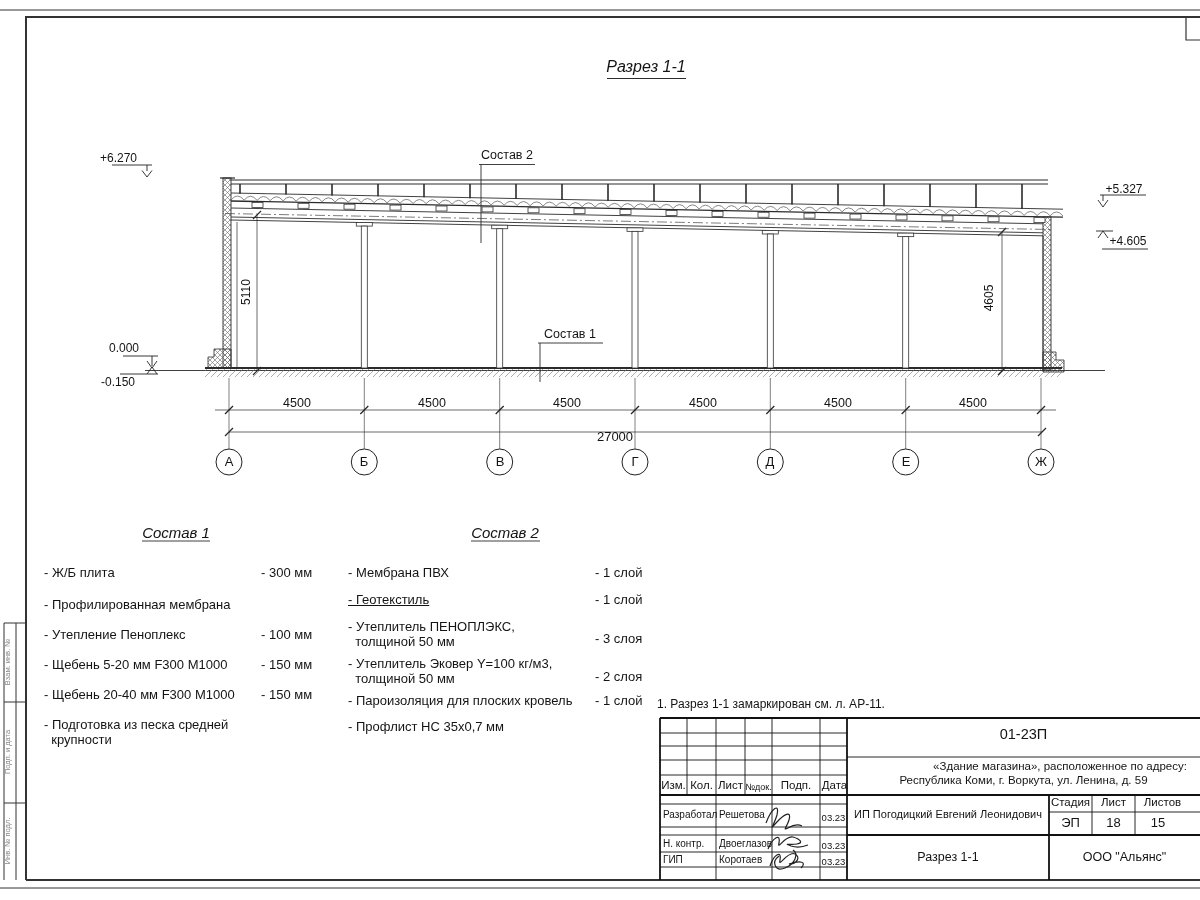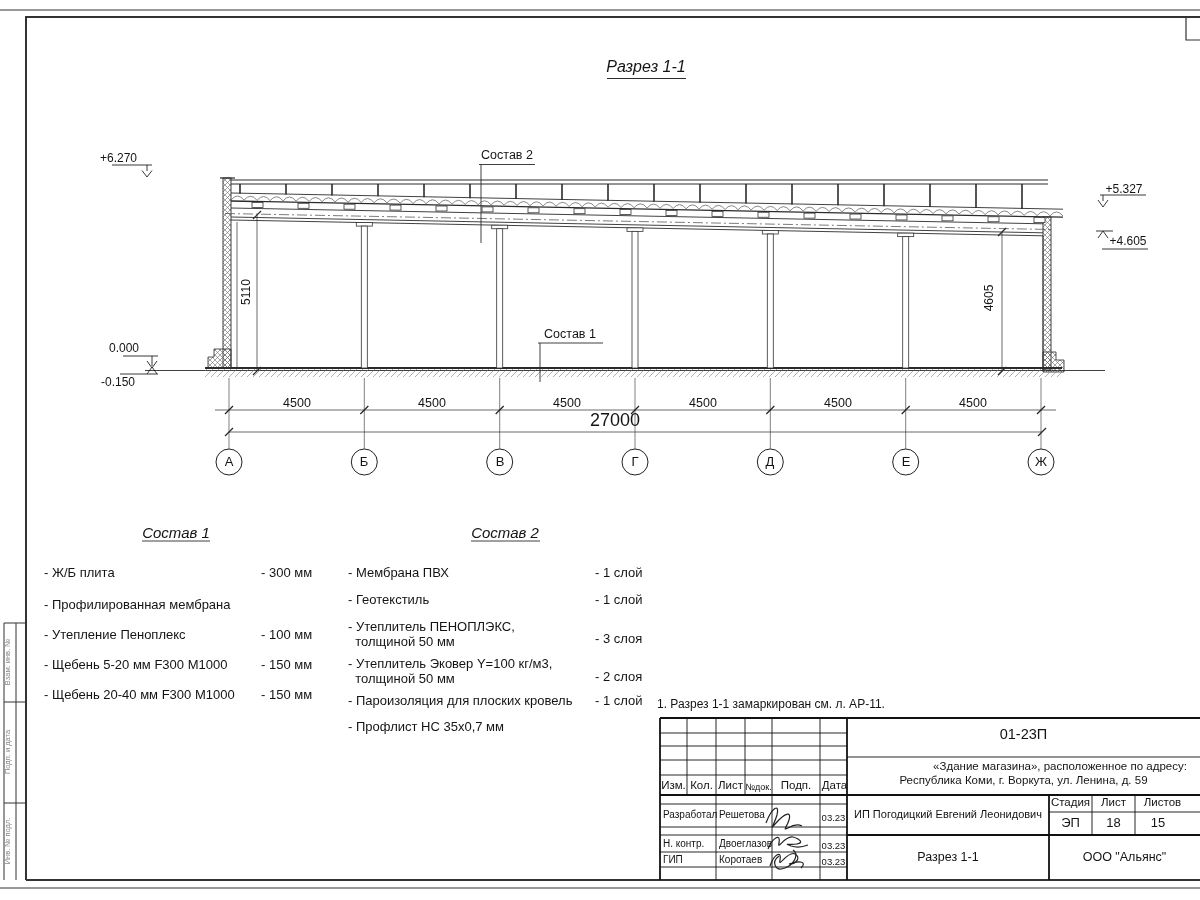--- a/index.html
+++ b/index.html
@@ -304,45 +304,47 @@
 
 <div class="t c rot" style="left:217px;top:284px;width:60px;height:16px;font-size:12px;">5110</div>
 <div class="t c rot" style="left:960px;top:290px;width:60px;height:16px;font-size:12px;">4605</div>
 
 <div class="t c" style="left:267px;top:396px;width:60px;font-size:12.5px;">4500</div>
 <div class="t c" style="left:402px;top:396px;width:60px;font-size:12.5px;">4500</div>
 <div class="t c" style="left:537px;top:396px;width:60px;font-size:12.5px;">4500</div>
 <div class="t c" style="left:673px;top:396px;width:60px;font-size:12.5px;">4500</div>
 <div class="t c" style="left:808px;top:396px;width:60px;font-size:12.5px;">4500</div>
 <div class="t c" style="left:943px;top:396px;width:60px;font-size:12.5px;">4500</div>
-<div class="t c" style="left:582px;top:410px;width:66px;font-size:18px;">27000</div>
+<div class="t c" style="left:582px;top:429px;width:66px;font-size:13px;">27000</div>
 
 <div class="t c" style="left:216px;top:449px;width:26px;height:26px;line-height:26px;font-size:13px;">А</div>
 <div class="t c" style="left:351px;top:449px;width:26px;height:26px;line-height:26px;font-size:13px;">Б</div>
 <div class="t c" style="left:487px;top:449px;width:26px;height:26px;line-height:26px;font-size:13px;">В</div>
 <div class="t c" style="left:622px;top:449px;width:26px;height:26px;line-height:26px;font-size:13px;">Г</div>
 <div class="t c" style="left:757px;top:449px;width:26px;height:26px;line-height:26px;font-size:13px;">Д</div>
 <div class="t c" style="left:893px;top:449px;width:26px;height:26px;line-height:26px;font-size:13px;">Е</div>
 <div class="t c" style="left:1028px;top:449px;width:26px;height:26px;line-height:26px;font-size:13px;">Ж</div>
 
 <div class="t c i" style="left:116px;top:524px;width:120px;font-size:15px;">Состав 1</div>
 <div class="t" style="left:44px;top:565px;font-size:13px;">- Ж/Б плита</div>
 <div class="t" style="left:261px;top:565px;font-size:13px;">- 300 мм</div>
 <div class="t" style="left:44px;top:597px;font-size:13px;">- Профилированная мембрана</div>
 <div class="t" style="left:44px;top:627px;font-size:13px;">- Утепление Пеноплекс</div>
 <div class="t" style="left:261px;top:627px;font-size:13px;">- 100 мм</div>
 <div class="t" style="left:44px;top:657px;font-size:13px;">- Щебень 5-20 мм F300 М1000</div>
 <div class="t" style="left:261px;top:657px;font-size:13px;">- 150 мм</div>
 <div class="t" style="left:44px;top:687px;font-size:13px;">- Щебень 20-40 мм F300 М1000</div>
 <div class="t" style="left:261px;top:687px;font-size:13px;">- 150 мм</div>
+<div class="t" style="left:44px;top:717px;font-size:13px;">- Подготовка из песка средней
+  крупности</div>
 
 <div class="t c i" style="left:445px;top:524px;width:120px;font-size:15px;">Состав 2</div>
 <div class="t" style="left:348px;top:565px;font-size:13px;">- Мембрана ПВХ</div>
 <div class="t" style="left:595px;top:565px;font-size:13px;">- 1 слой</div>
-<div class="t" style="left:348px;top:592px;font-size:13px;">- Геотекстиль</div>
+<div class="t" style="left:348px;top:592px;font-size:13px;text-decoration:underline;">- Геотекстиль</div>
 <div class="t" style="left:595px;top:592px;font-size:13px;">- 1 слой</div>
 <div class="t" style="left:348px;top:619px;font-size:13px;">- Утеплитель ПЕНОПЛЭКС,
   толщиной 50 мм</div>
 <div class="t" style="left:595px;top:631px;font-size:13px;">- 3 слоя</div>
 <div class="t" style="left:348px;top:656px;font-size:13px;">- Утеплитель Эковер Y=100 кг/м3,
   толщиной 50 мм</div>
 <div class="t" style="left:595px;top:669px;font-size:13px;">- 2 слоя</div>
 <div class="t" style="left:348px;top:693px;font-size:13px;">- Пароизоляция для плоских кровель</div>
 <div class="t" style="left:595px;top:693px;font-size:13px;">- 1 слой</div>
 <div class="t" style="left:348px;top:719px;font-size:13px;">- Профлист НС 35х0,7 мм</div>

